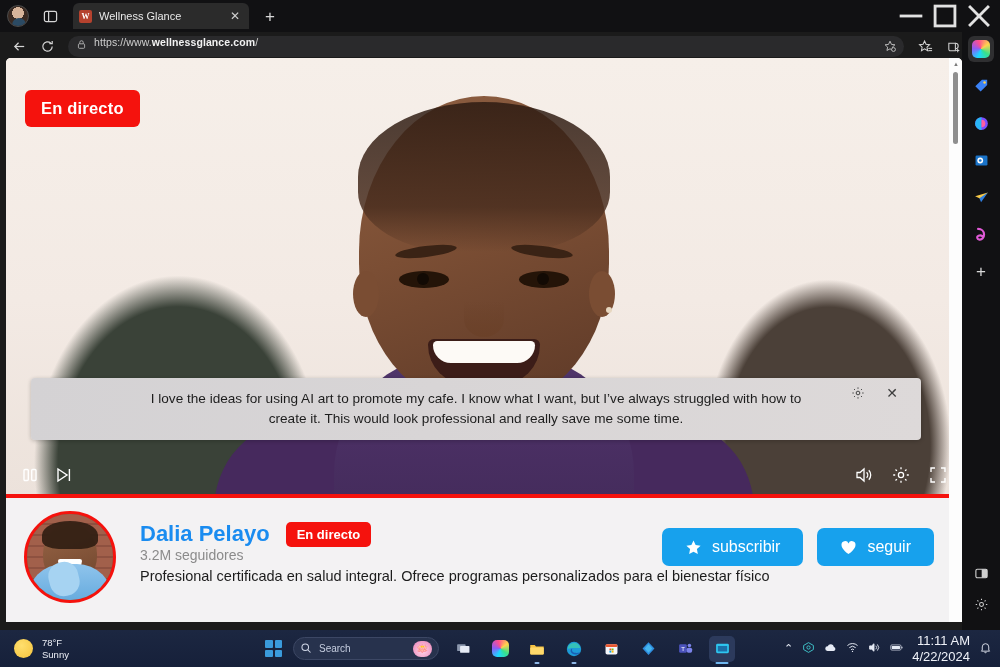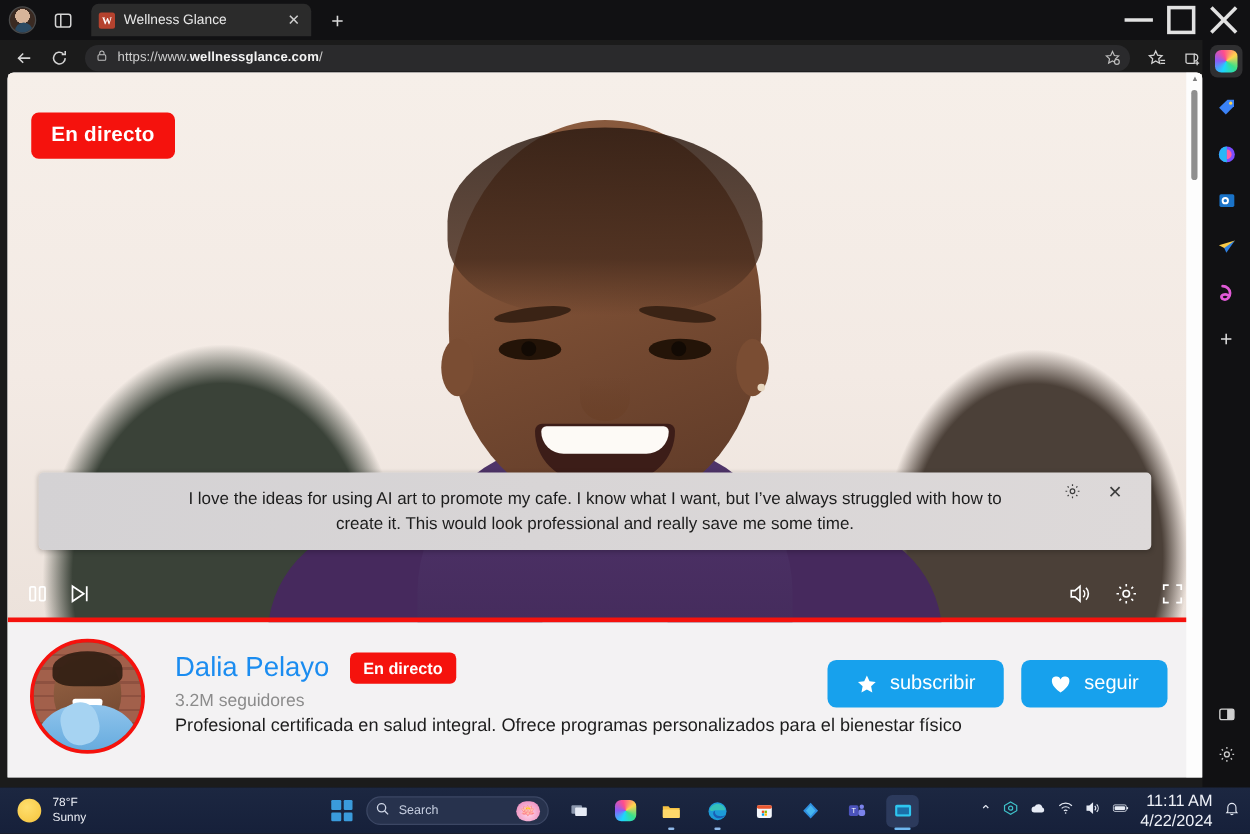--- a/index.html
+++ b/index.html
@@ -30,21 +30,21 @@
   .tab-title { color:#e8e8e8; font-size:11px; flex:1; white-space:nowrap; overflow:hidden; }
   .tab-close { color:#cfcfcf; font-size:12px; width:16px; text-align:center; line-height:1; }
   .newtab { color:#d8d8d8; font-size:17px; margin-left:11px; width:20px; text-align:center; line-height:1;}
   .wincontrols { position:absolute; right:4px; top:0; height:32px; display:flex; align-items:center; }
   .wc { width:34px; height:30px; display:flex; align-items:center; justify-content:center; color:#e2e2e2; font-size:11px; }
 
   
   .toolbar { height:28px; display:flex; align-items:center; padding:0 6px; background:#1b1b1b; gap:2px;}
   .tb-icon { width:26px; height:24px; display:flex; align-items:center; justify-content:center; color:#d4d4d4; }
   .tb-icon svg { width:15px; height:15px; }
-  .omnibox { flex:1; height:21px; background:#2a2a2c; border-radius:11px; display:flex; align-items:center;
+  .omnibox { flex:1; height:21px; background:#2a2a2c; border-radius:11px; display:flex; align-items:flex-start;
              padding:0 8px; gap:7px; margin:0 6px; position:relative; }
   .omnibox .lock svg{ width:11px; height:11px; color:#c0c0c0; }
   .url { color:#cfcfcf; font-size:10.5px; letter-spacing:.1px; }
   .url b { color:#f2f2f2; font-weight:600; }
   .omnibox .fav-right { position:absolute; right:7px; top:3px; color:#cfcfcf; }
   .omnibox .fav-right svg{width:14px;height:14px;}
 
   
   .page { position:absolute; left:6px; top:58px; width:956px; height:564px; background:#fff;
           border-radius:5px 5px 0 0; overflow:hidden; }
@@ -118,23 +118,23 @@
   .av-hair{position:absolute;left:50%;transform:translateX(-50%);top:7px;width:56px;height:28px;
       background:#2f1d12;border-radius:50% 50% 30% 30%;opacity:.9;}
   .av-smile{position:absolute;left:50%;transform:translateX(-50%);top:45px;width:24px;height:12px;
       background:#fff;border-radius:3px 3px 14px 14px;}
   .av-shirt{position:absolute;left:50%;transform:translateX(-50%);bottom:-4px;width:86px;height:40px;
       background:linear-gradient(180deg,#8fc4ec,#63a9dd);border-radius:36px 36px 0 0;}
   .av-collar{position:absolute;left:22px;bottom:4px;width:30px;height:34px;background:#a6d3f2;
       border-radius:14px;transform:rotate(-14deg);}
   .c-info { margin-left:24px; padding-top:10px; flex:1; }
   .c-row1 { display:flex; align-items:center; gap:16px; }
-  .c-name { color:#1a8cf0; font-size:22px; font-weight:normal; }
+  .c-name { color:#1a8cf0; font-size:22px; font-weight:bold; }
   .c-live { background:#f5120d; color:#fff; font-size:13px; font-weight:bold; padding:5px 11px; border-radius:5px; }
-  .c-followers { color:#8b8b8b; font-size:14px; margin-top:5px; }
+  .c-followers { color:#8b8b8b; font-size:14px; }
   .c-bio { color:#1c1c1c; font-size:14.5px; margin-top:5px; }
   .c-actions { position:absolute; right:28px; top:30px; display:flex; gap:14px; }
   .btn { background:#17a1ed; color:#fff; border:none; border-radius:7px; height:38px; padding:0 23px;
          font-size:16px; display:flex; align-items:center; gap:10px; cursor:pointer; }
   .btn svg{ width:17px; height:17px; fill:#fff; }
 
   
   .pscroll { position:absolute; right:0; top:0; width:13px; height:100%; background:#fdfdfd; }
   .pscroll .thumb { position:absolute; left:4px; top:14px; width:5px; height:72px; background:#8f8f8f; border-radius:3px; }
   .pscroll .up { position:absolute; left:4px; top:3px; font-size:6px; color:#7a7a7a; }

